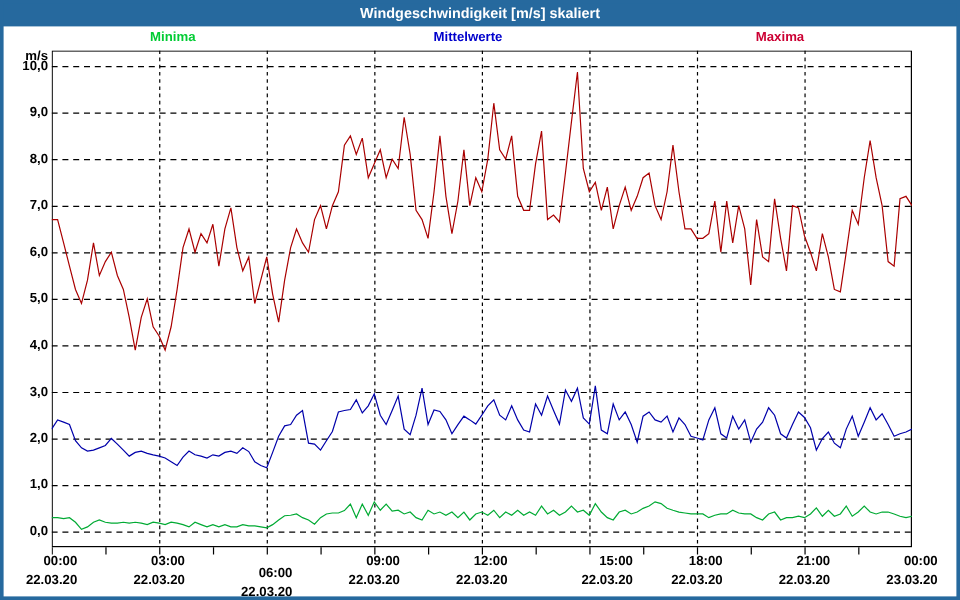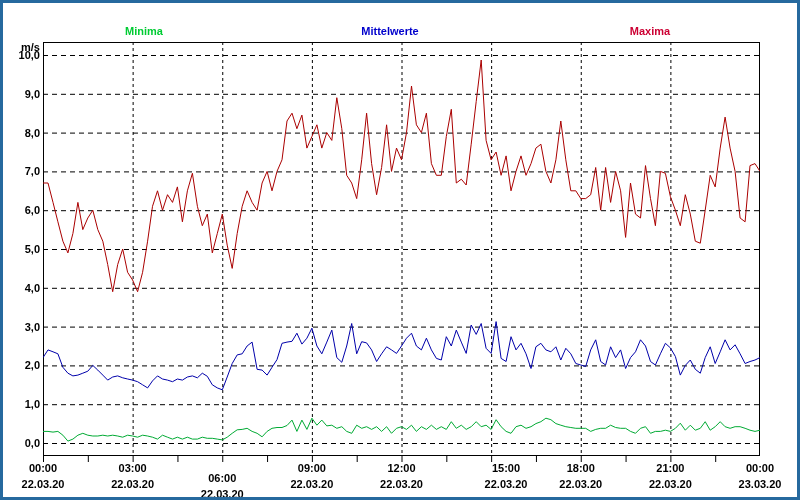--- a/index.html
+++ b/index.html
@@ -27,31 +27,34 @@
   #legend-max{left:650px;}
   .ylabel-unit{
     position:absolute; left:0; top:41px; width:40px; text-align:right;
     padding-right:12px; font-size:11px; font-weight:bold; color:#000;
   }
   .ytick{
     position:absolute; left:0; width:40px; text-align:right; padding-right:2px;
     font-size:11px; font-weight:bold; color:#000; line-height:12px;
   }
   .xtick{
-    position:absolute; transform:translateX(-50%); text-align:center;
+    position:absolute; transform:translateX(-50%); text-align:right;
     font-size:11px; font-weight:bold; color:#000; line-height:14px;
     white-space:nowrap;
   }
   .xtick .date{font-weight:bold;}
   #plot{position:absolute; left:43px; top:42px; z-index:1;}
 </style>
 </head>
 <body>
 
 <div class="window">
+  <div class="titlebar">
+    <span>Windgeschwindigkeit [m/s] skaliert</span>
+  </div>
 
   <span class="legend-label" id="legend-min" style="color: rgb(0, 204, 51);">Minima</span>
   <span class="legend-label" id="legend-mean" style="color: rgb(0, 0, 204);">Mittelwerte</span>
   <span class="legend-label" id="legend-max" style="color: rgb(204, 0, 51);">Maxima</span>
 
   <div class="ylabel-unit">m/s</div>
 
   <div id="yticks">
       <div class="ytick" style="top: 49px;">10,0</div>
       <div class="ytick" style="top: 87.8px;">9,0</div>

